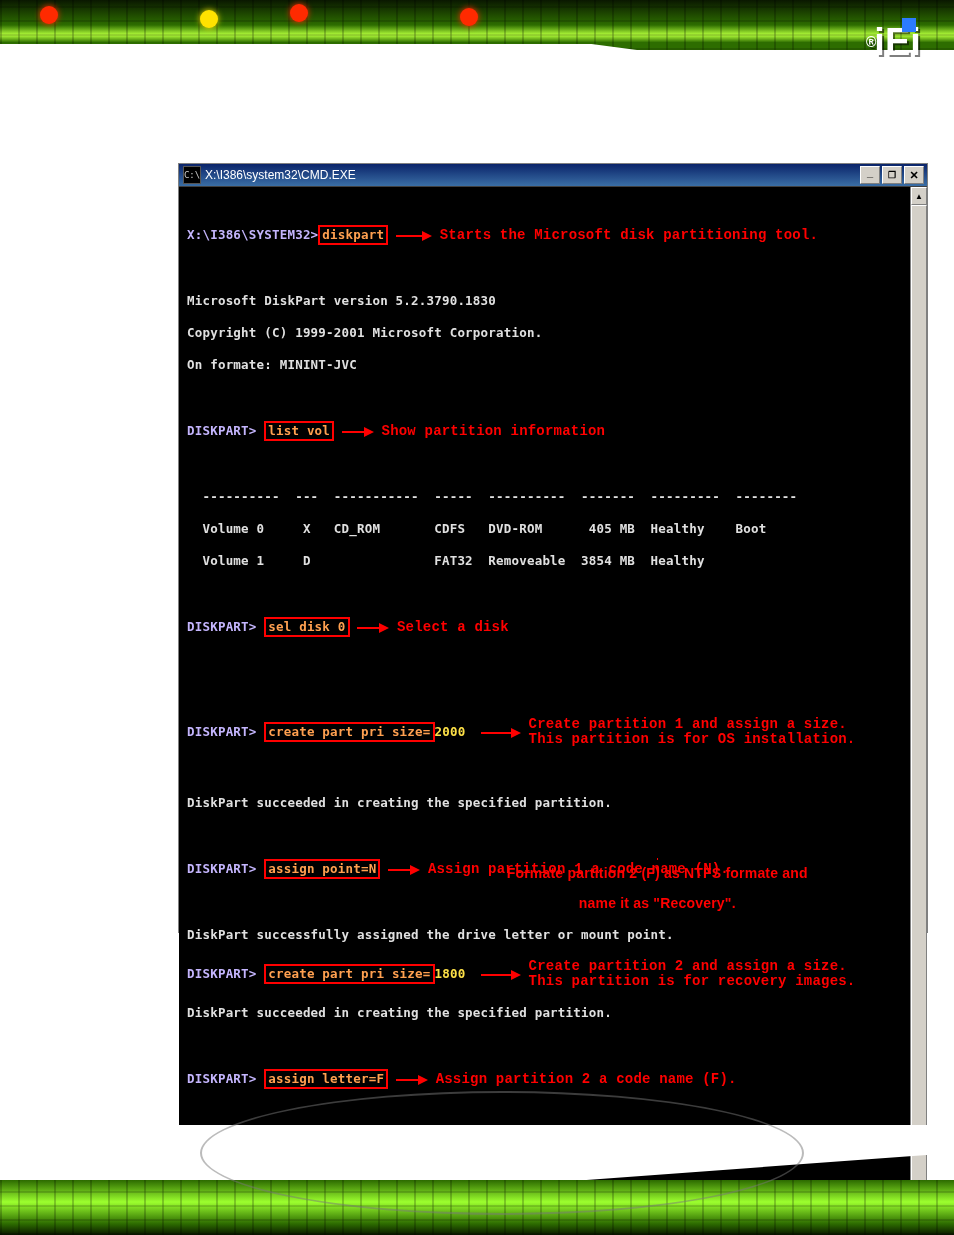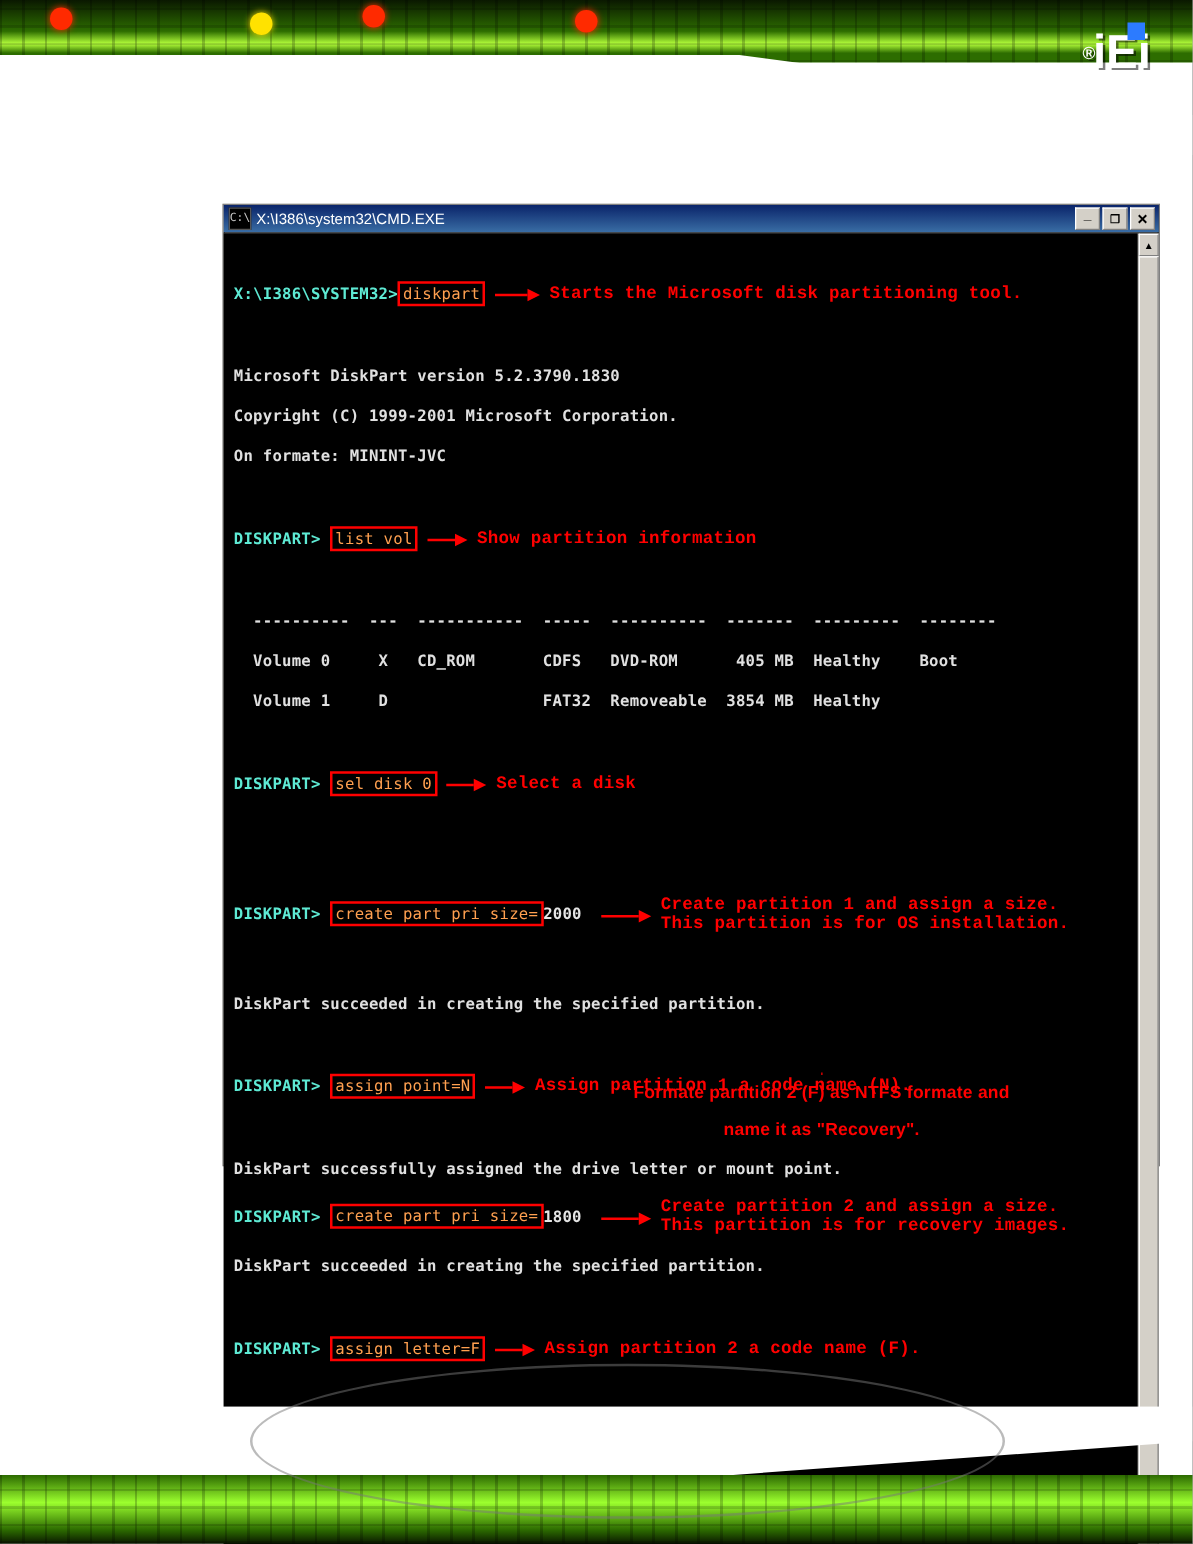--- a/index.html
+++ b/index.html
@@ -145,25 +145,25 @@
     letter-spacing:.2px;
     position:relative;
   }
   .console .row{display:block;white-space:pre;}
 
   .redbox{
     border:2px solid #ff0000;
     padding:0 2px;
     color:#ffa050;
     display:inline-block;
-    font-weight:normal;
+    font-weight:bold;
     box-sizing:border-box;
   }
-  .prompt{color:#5eead4;}
-  .cmdtxt{color:#e5e5e5;}
+  .prompt{color:#c4b5fd;}
+  .cmdtxt{color:#fde047;}
 
   .arrow{
     display:inline-block;
     vertical-align:middle;
     position:relative;
   }
   .arrow .shaft{
     display:inline-block; height:2px; background:#ff0000; vertical-align:middle;
   }
   .arrow .head{

